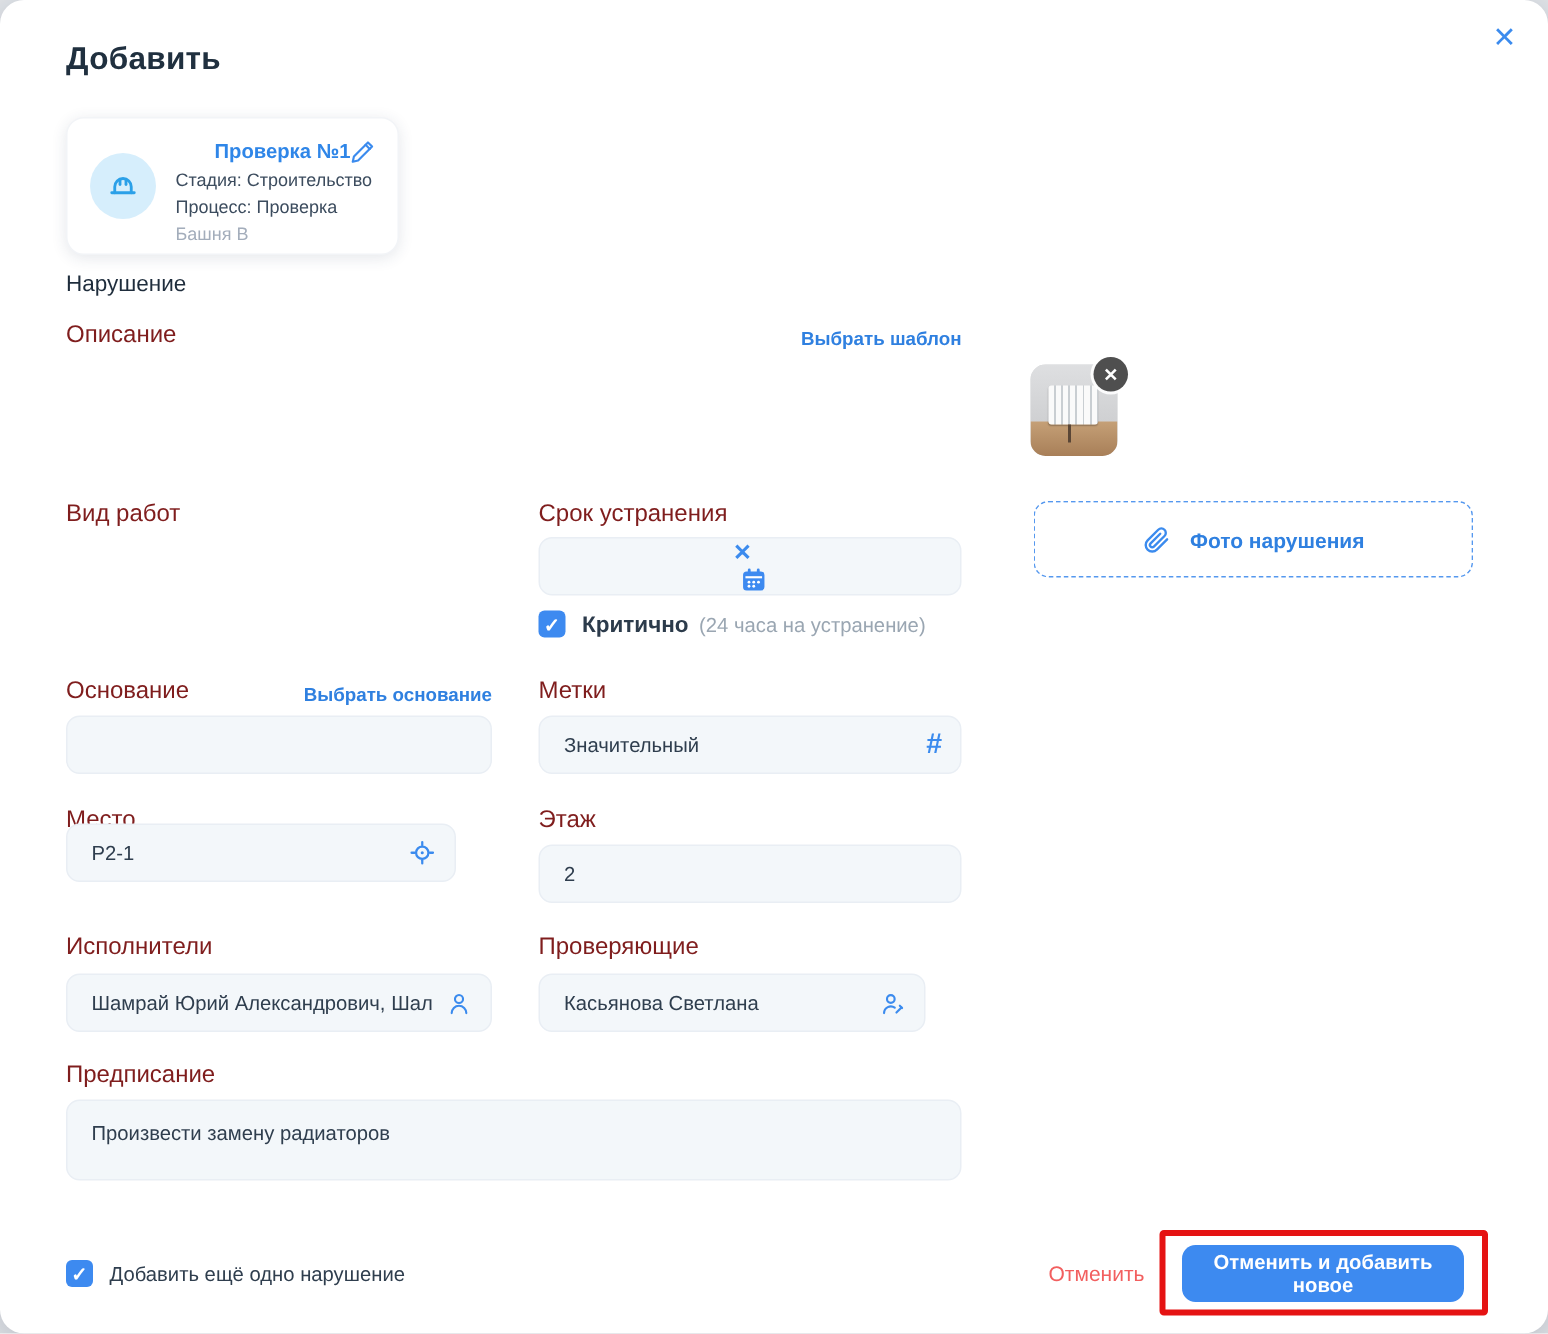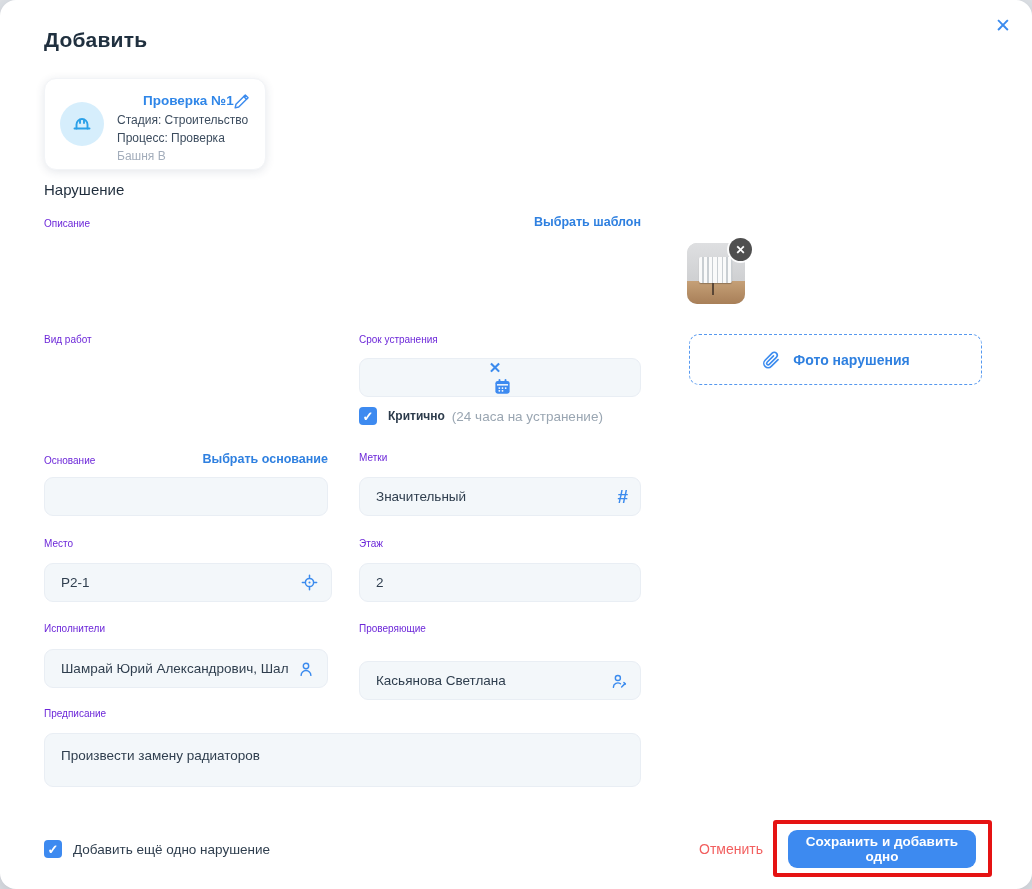--- a/index.html
+++ b/index.html
@@ -29,41 +29,41 @@
   .card-title{font-size:13.5px;font-weight:bold;color:#2f86e8;margin-bottom:5px;white-space:nowrap;padding-left:26px;}
   .card-line{font-size:12px;color:#3c4c5e;margin-bottom:4px;white-space:nowrap;}
   .card-muted{font-size:12px;color:#a3adbb;white-space:nowrap;}
   .card-edit{position:absolute;right:14px;top:13px;}
 
   
   .section-title{left:44px;top:181px;font-size:15px;color:#1f2d3c;}
 
   
   .label-row{display:flex;justify-content:space-between;align-items:flex-end;}
-  .f-label{font-size:10px;color:#6d28d9;}
+  .f-label{font-size:16px;color:#7f1d1d;}
   .f-link{font-size:12.5px;font-weight:bold;color:#2f80e0;cursor:pointer;white-space:nowrap;}
 
   
   .input, .textarea{
     background:#f3f7fa;border:1px solid #e9eef4;border-radius:9px;box-sizing:border-box;
     color:#2f3e4e;font-size:13.5px;
   }
   .input{height:39px;display:flex;align-items:center;padding:0 12px 0 16px;}
   .input .val{flex:1;white-space:nowrap;overflow:hidden;text-overflow:clip;}
   .textarea{padding:13px 16px;line-height:1.35;}
   .bold{font-weight:bold;}
   .icon{display:inline-flex;align-items:center;justify-content:center;flex:none;}
   .hash-glyph{font-size:19px;font-weight:bold;color:#3b8bee;line-height:1;}
   .clear-x{font-size:15px;font-weight:bold;color:#3b8bee;margin-right:14px;}
 
   
   .check-row{display:flex;align-items:center;gap:11px;}
   .checkbox{width:18px;height:18px;border-radius:4px;background:#3d8af0;display:flex;align-items:center;
     justify-content:center;color:#fff;font-size:13px;font-weight:bold;flex:none;cursor:pointer;}
-  .crit-label{font-size:12px;font-weight:bold;color:#2c3b4b;}
+  .crit-label{font-size:15px;font-weight:bold;color:#2c3b4b;}
   .crit-note{font-size:13.5px;color:#9aa6b2;}
   .foot-label{font-size:13.5px;color:#2f3e4e;}
 
   
   .photo-thumb{left:687px;top:243px;width:58px;height:61px;border-radius:10px;overflow:hidden;background:#d4d5d7;cursor:pointer;}
   .photo-wall{position:absolute;left:0;top:0;right:0;height:38px;background:linear-gradient(#dedfe1,#cfd0d2);}
   .photo-floor{position:absolute;left:0;bottom:0;right:0;height:23px;background:linear-gradient(#c5a077,#a87f58);}
   .photo-radiator{position:absolute;left:12px;top:14px;width:33px;height:26px;border-radius:2px;
     background:repeating-linear-gradient(90deg,#fafafa 0 3.5px,#c9ced2 3.5px 4.8px);box-shadow:0 1px 1px rgba(0,0,0,.25);}
   .photo-pipe{position:absolute;left:25px;top:40px;width:2px;height:12px;background:#5a4636;}
@@ -160,21 +160,21 @@
     <span class="val"></span>
   </div>
   <div class="abs input" style="left:359px;top:477px;width:282px;">
     <span class="val">Значительный</span>
     <span class="hash-glyph">#</span>
   </div>
 
   <div class="abs f-label" style="left:44px;top:538px;">Место</div>
   <div class="abs f-label" style="left:359px;top:538px;">Этаж</div>
 
-  <div class="abs input" style="left:44px;top:563px;width:288px;">
+  <div class="abs input" style="left:44px;top:549px;width:260px;">
     <span class="val">P2-1</span>
     <span class="icon">
       <svg width="19" height="19" viewBox="0 0 24 24" fill="none" stroke="#3b8bee" stroke-width="1.9" stroke-linecap="round">
         <circle cx="12" cy="12" r="5.2"></circle>
         <circle cx="12" cy="12" r="1.3" fill="#3b8bee" stroke="none"></circle>
         <path d="M12 3v2.6"></path>
           <path d="M12 18.4V21"></path>
           <path d="M3 12h2.6"></path>
           <path d="M18.4 12H21"></path>
       </svg>
@@ -189,21 +189,21 @@
 
   <div class="abs input" style="left:44px;top:649px;width:284px;">
     <span class="val">Шамрай Юрий Александрович, Шалы...</span>
     <span class="icon" style="margin-left:8px;">
       <svg width="18" height="18" viewBox="0 0 24 24" fill="none" stroke="#3b8bee" stroke-width="1.9" stroke-linecap="round">
         <circle cx="12" cy="8" r="3.6"></circle>
         <path d="M5.5 20.5a6.5 6.5 0 0 1 13 0"></path>
       </svg>
     </span>
   </div>
-  <div class="abs input" style="left:359px;top:649px;width:282px;margin-top:12px;">
+  <div class="abs input" style="left:359px;top:649px;width:258px;">
     <span class="val">Касьянова Светлана</span>
     <span class="icon">
       <svg width="18" height="18" viewBox="0 0 24 24" fill="none" stroke="#3b8bee" stroke-width="1.9" stroke-linecap="round">
         <circle cx="10.5" cy="8" r="3.4"></circle>
         <path d="M4.5 20.5a6 6 0 0 1 9.5-4.8"></path>
         <path d="M15.5 20l4.5-4.5"></path>
           <path d="M18.5 14l2 2"></path>
       </svg>
     </span>
   </div>
@@ -229,16 +229,16 @@
     </span>
     <span class="attach-label">Фото нарушения</span>
   </div>
 
   <div class="abs check-row" style="left:44px;top:840px;">
     <span class="checkbox">✓</span>
     <span class="foot-label">Добавить ещё одно нарушение</span>
   </div>
 
   <div class="abs cancel-link">Отменить</div>
-  <button class="abs save-btn">Сохранить и добавить одно</button>
+  <button class="abs save-btn">Отменить и добавить новое</button>
   <div class="abs annotation"></div>
 
 </div>
 
 </body></html>

